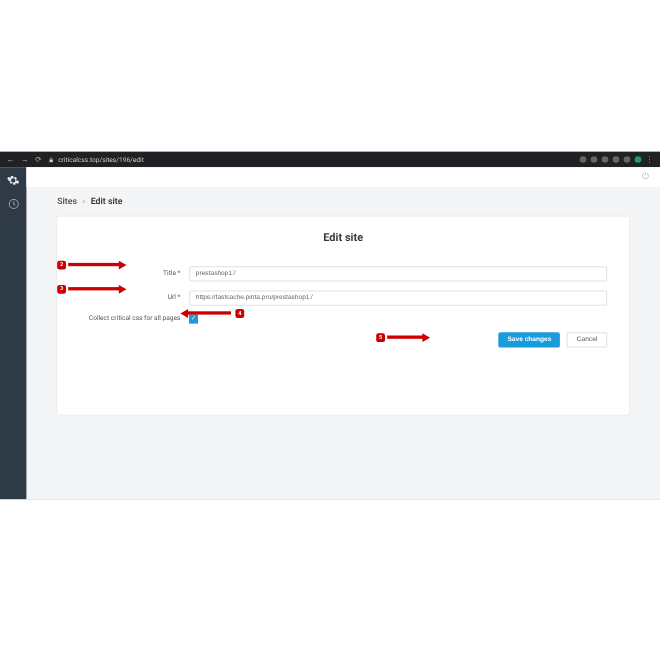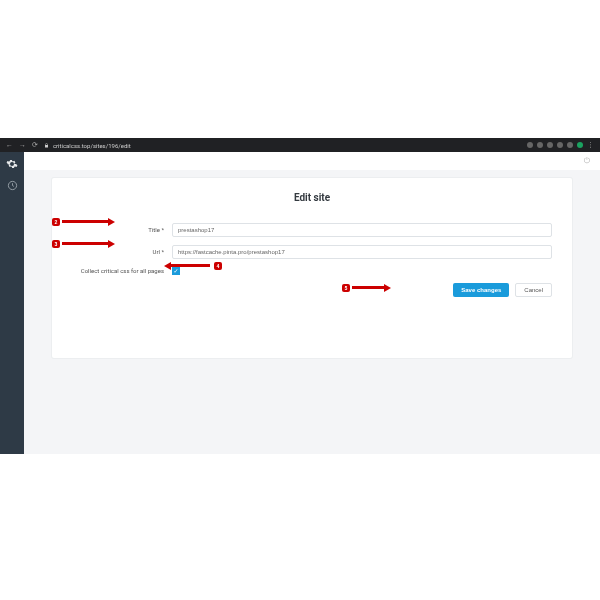--- a/index.html
+++ b/index.html
@@ -81,20 +81,25 @@
             <circle cx="12" cy="12" r="9" stroke="#9aa3ab" stroke-width="2" fill="none"></circle>
             <path d="M12 7v5l3 2" stroke="#9aa3ab" stroke-width="2" fill="none"></path>
           </svg>
       </div>
 
       <div class="main">
         <div class="topbar">
           <span class="power">⏻</span>
         </div>
         <div class="content">
+          <div class="breadcrumb">
+            <span>Sites</span>
+            <span class="sep">›</span>
+            <span class="curr">Edit site</span>
+          </div>
 
           <div class="card">
             <div class="card-title">Edit site</div>
 
             <div class="form-row">
               <div class="form-label">Title *</div>
               <input class="form-input filled" value="prestashop17" style="">
             </div>
             <div class="form-row">
               <div class="form-label">Url *</div>

